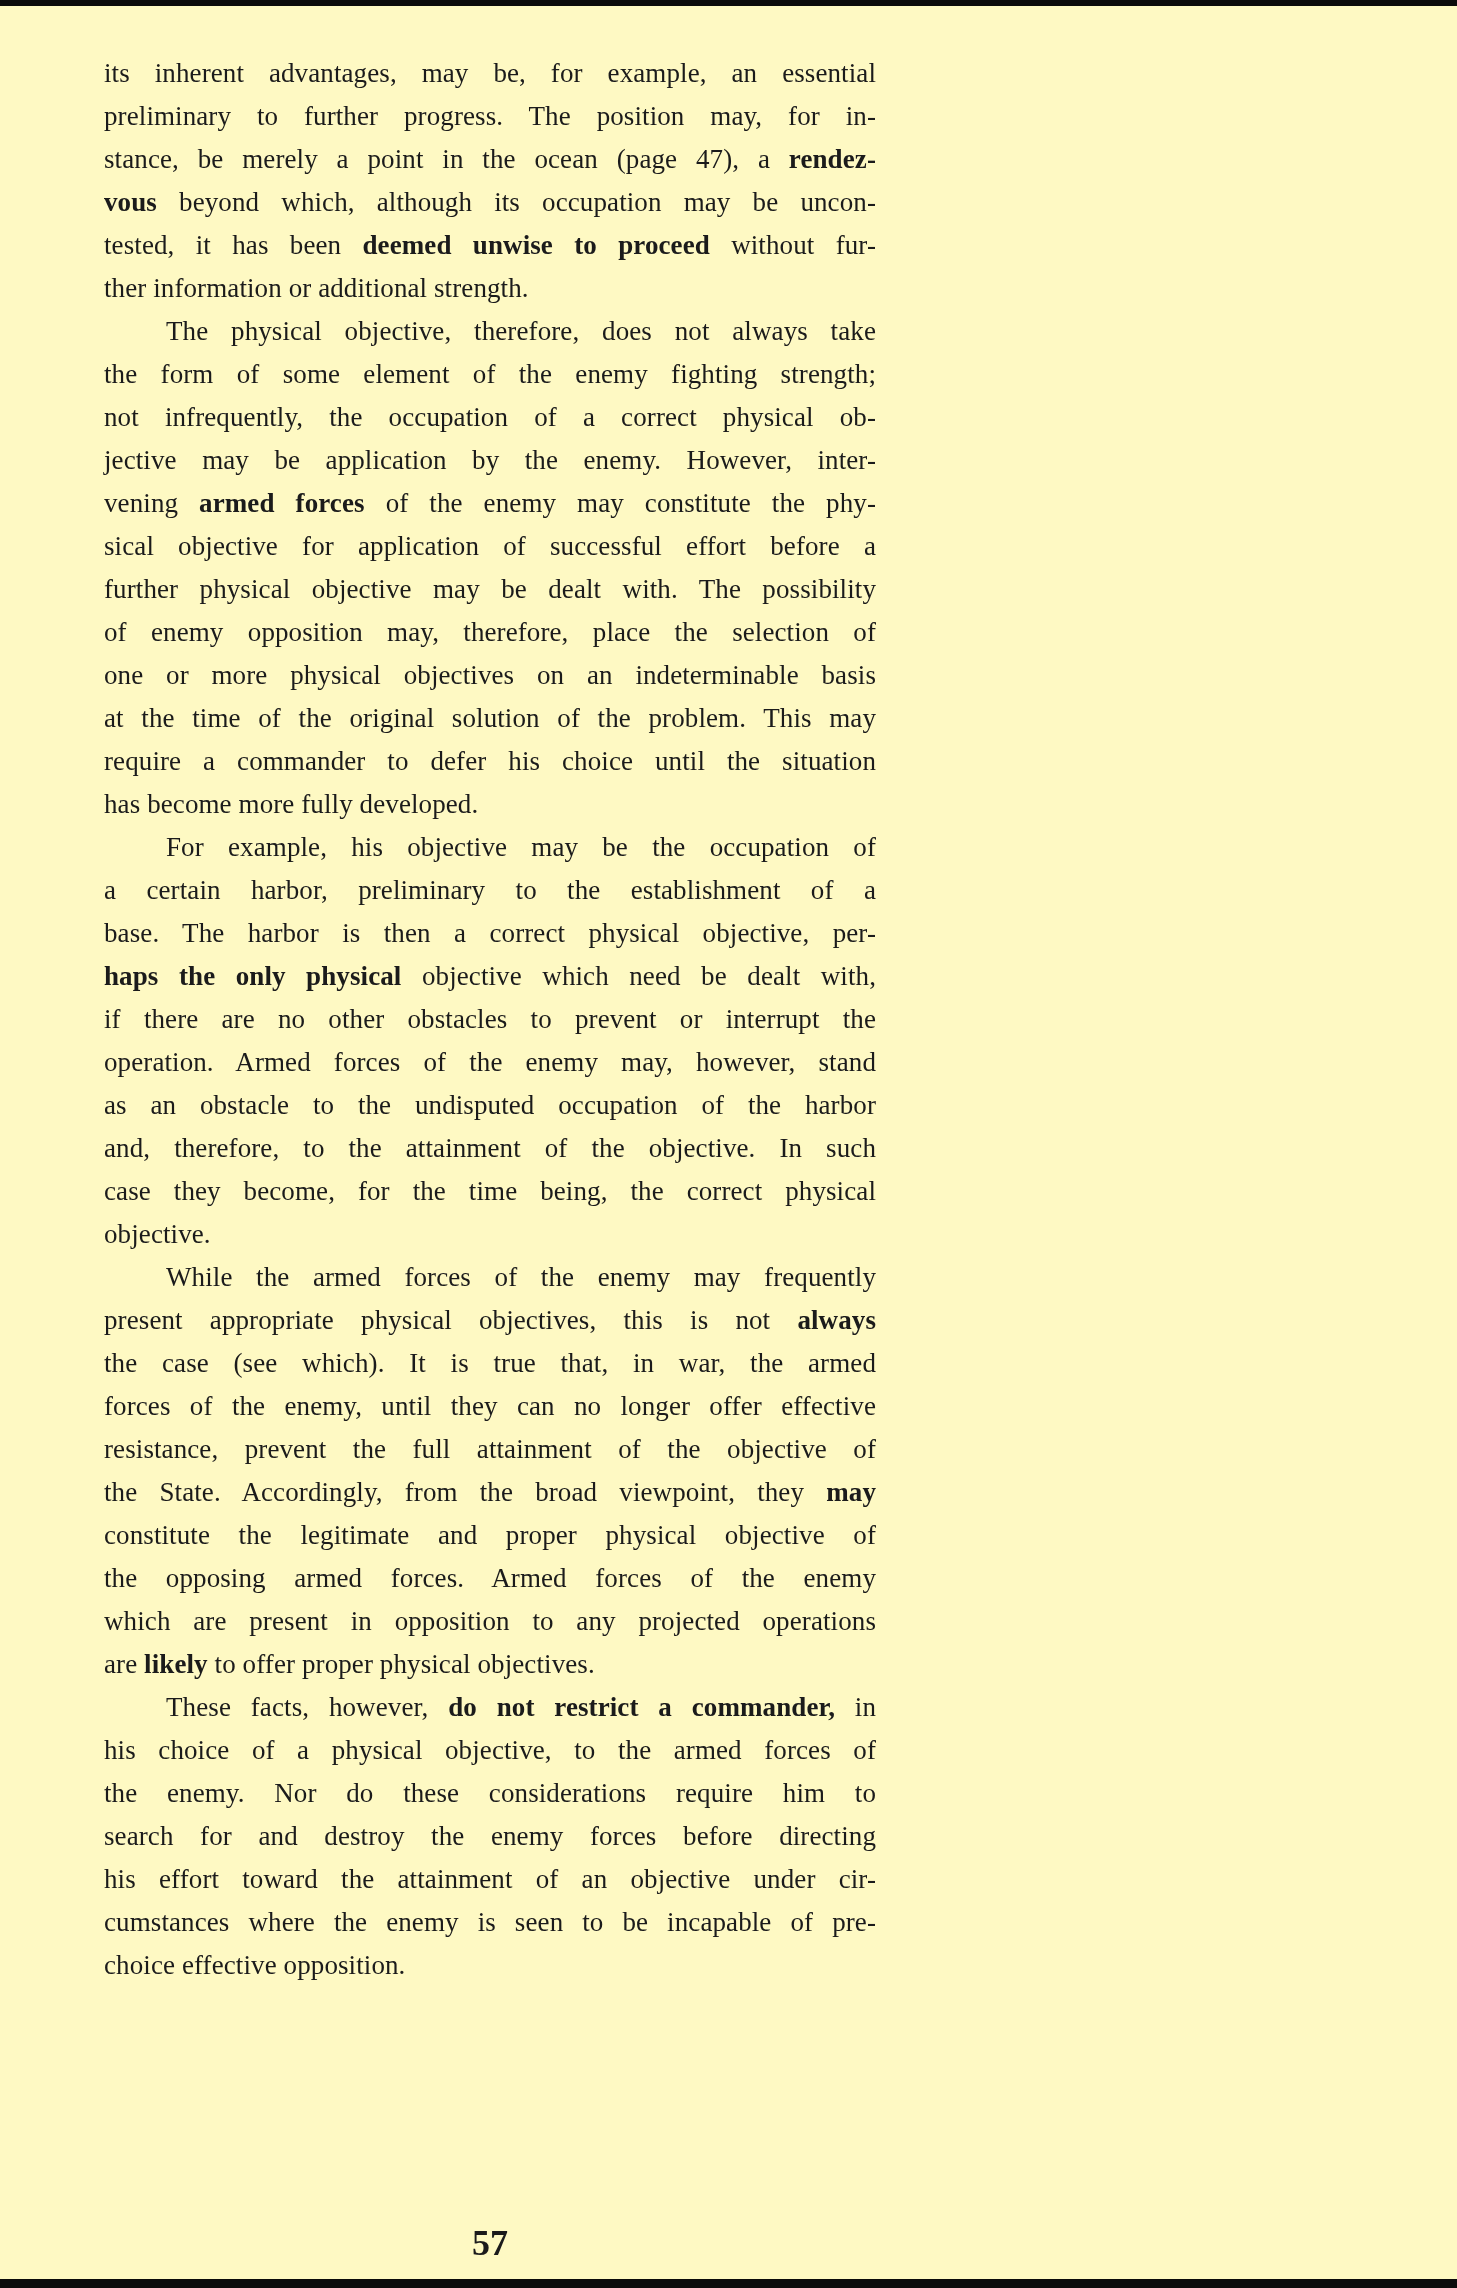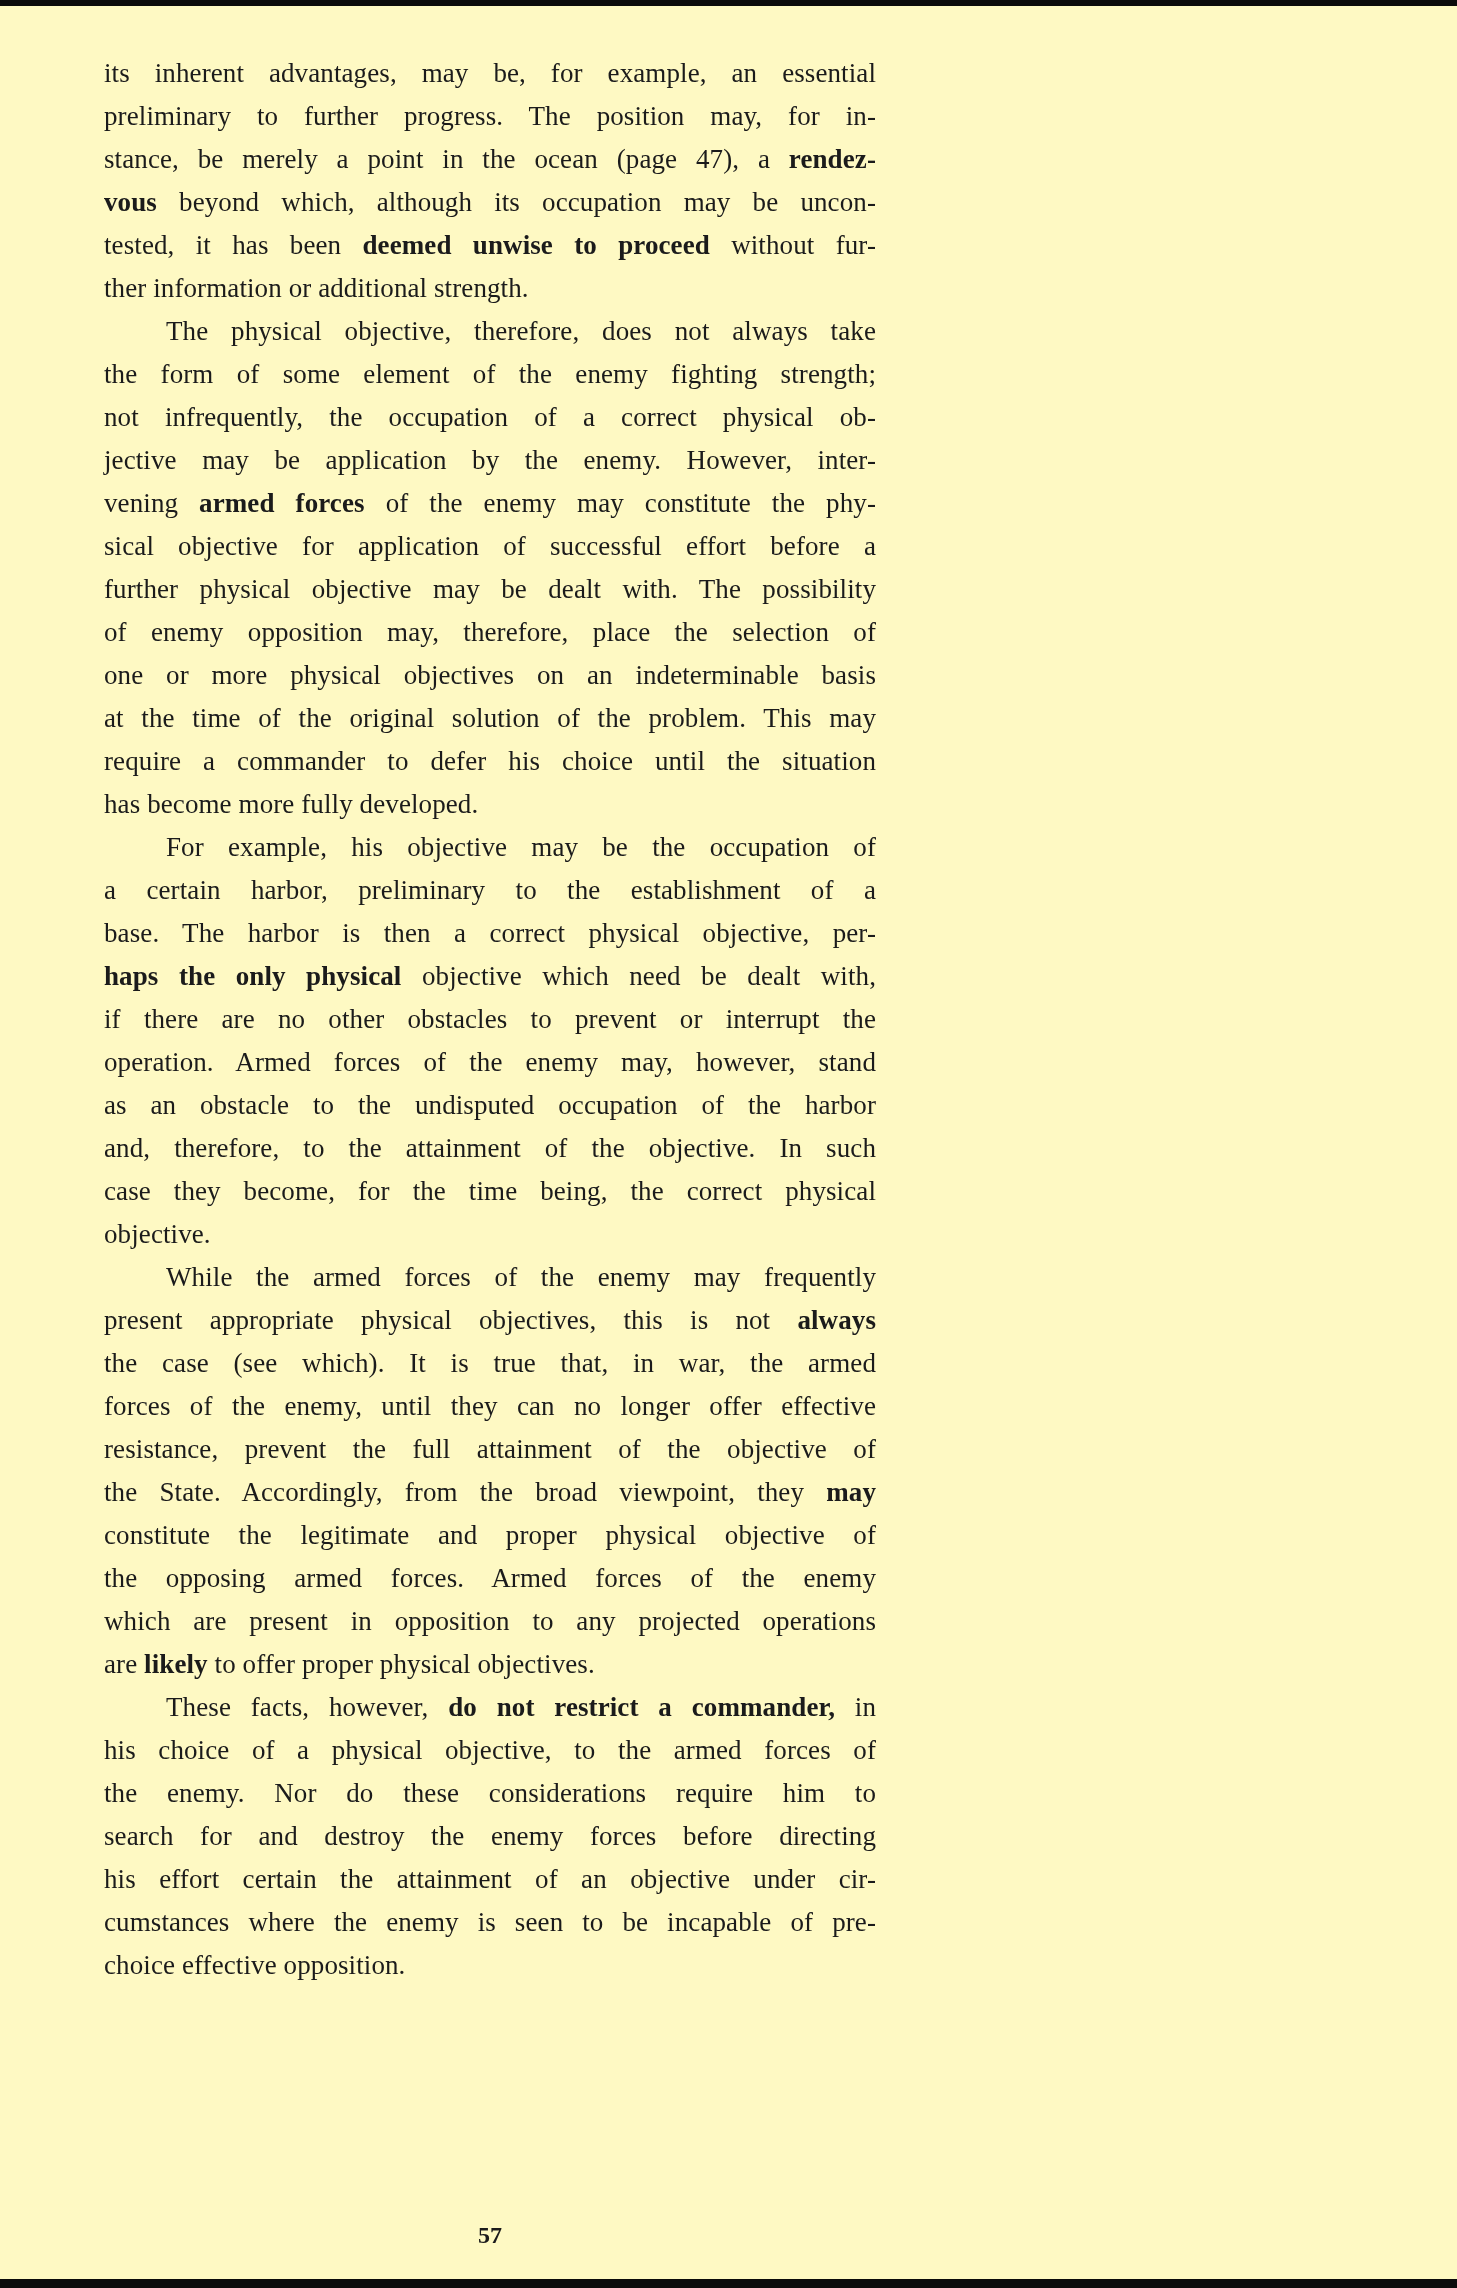--- a/index.html
+++ b/index.html
@@ -47,21 +47,21 @@
   }
   .b {
     font-weight: bold;
   }
   .page-number {
     position: absolute;
     left: 104px;
     top: 2222px;
     width: 772px;
     text-align: center;
-    font-size: 24px;
+    font-size: 36px;
     font-weight: bold;
     color: #1b1b1b;
   }
 </style>
 </head>
 <body>
 
 <div class="page">
   <div class="scan-edge top"></div>
   <div class="text-block">
@@ -100,19 +100,19 @@
       <div class="line"><span>resistance, prevent the full attainment of the objective of</span></div>
       <div class="line"><span>the State. Accordingly, from the broad viewpoint, they </span><span class="b">may</span></div>
       <div class="line"><span>constitute the legitimate and proper physical objective of</span></div>
       <div class="line"><span>the opposing armed forces. Armed forces of the enemy</span></div>
       <div class="line"><span>which are present in opposition to any projected operations</span></div>
       <div class="line last"><span>are </span><span class="b">likely</span><span> to offer proper physical objectives.</span></div>
       <div class="line indent"><span>These facts, however, </span><span class="b">do not restrict a commander,</span><span> in</span></div>
       <div class="line"><span>his choice of a physical objective, to the armed forces of</span></div>
       <div class="line"><span>the enemy. Nor do these considerations require him to</span></div>
       <div class="line"><span>search for and destroy the enemy forces before directing</span></div>
-      <div class="line"><span>his effort certain the attainment of an objective under cir-</span></div>
+      <div class="line"><span>his effort toward the attainment of an objective under cir-</span></div>
       <div class="line"><span>cumstances where the enemy is seen to be incapable of pre-</span></div>
       <div class="line last"><span>choice effective opposition.</span></div>
     </div>
   <div class="page-number">57</div>
   <div class="scan-edge bottom"></div>
 </div>
 
 </body></html>

